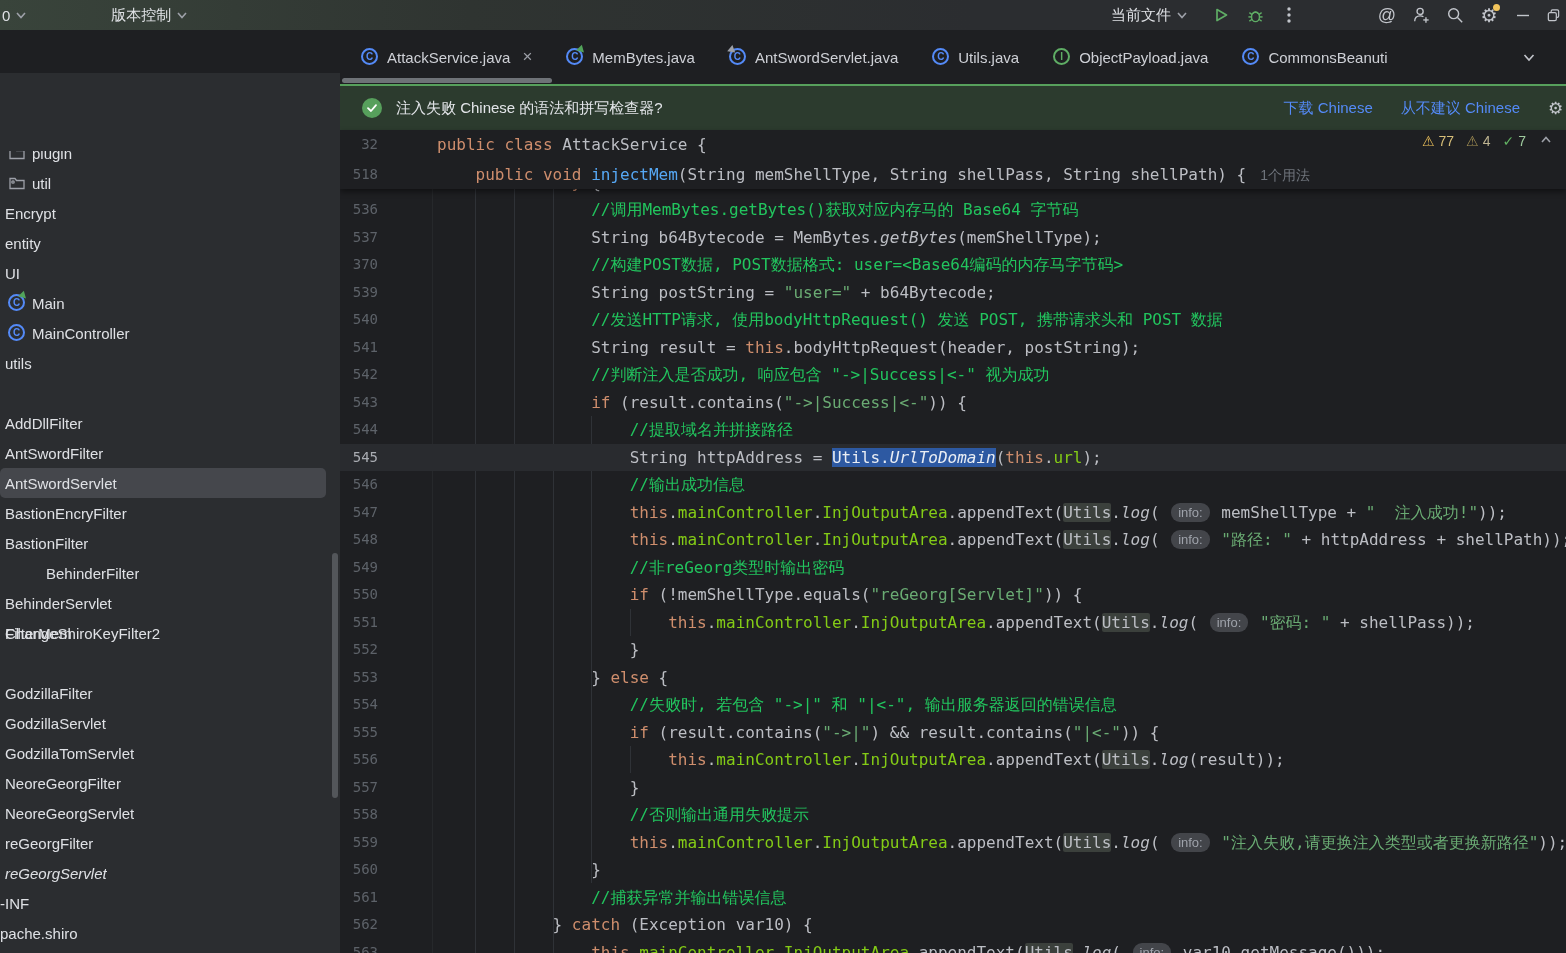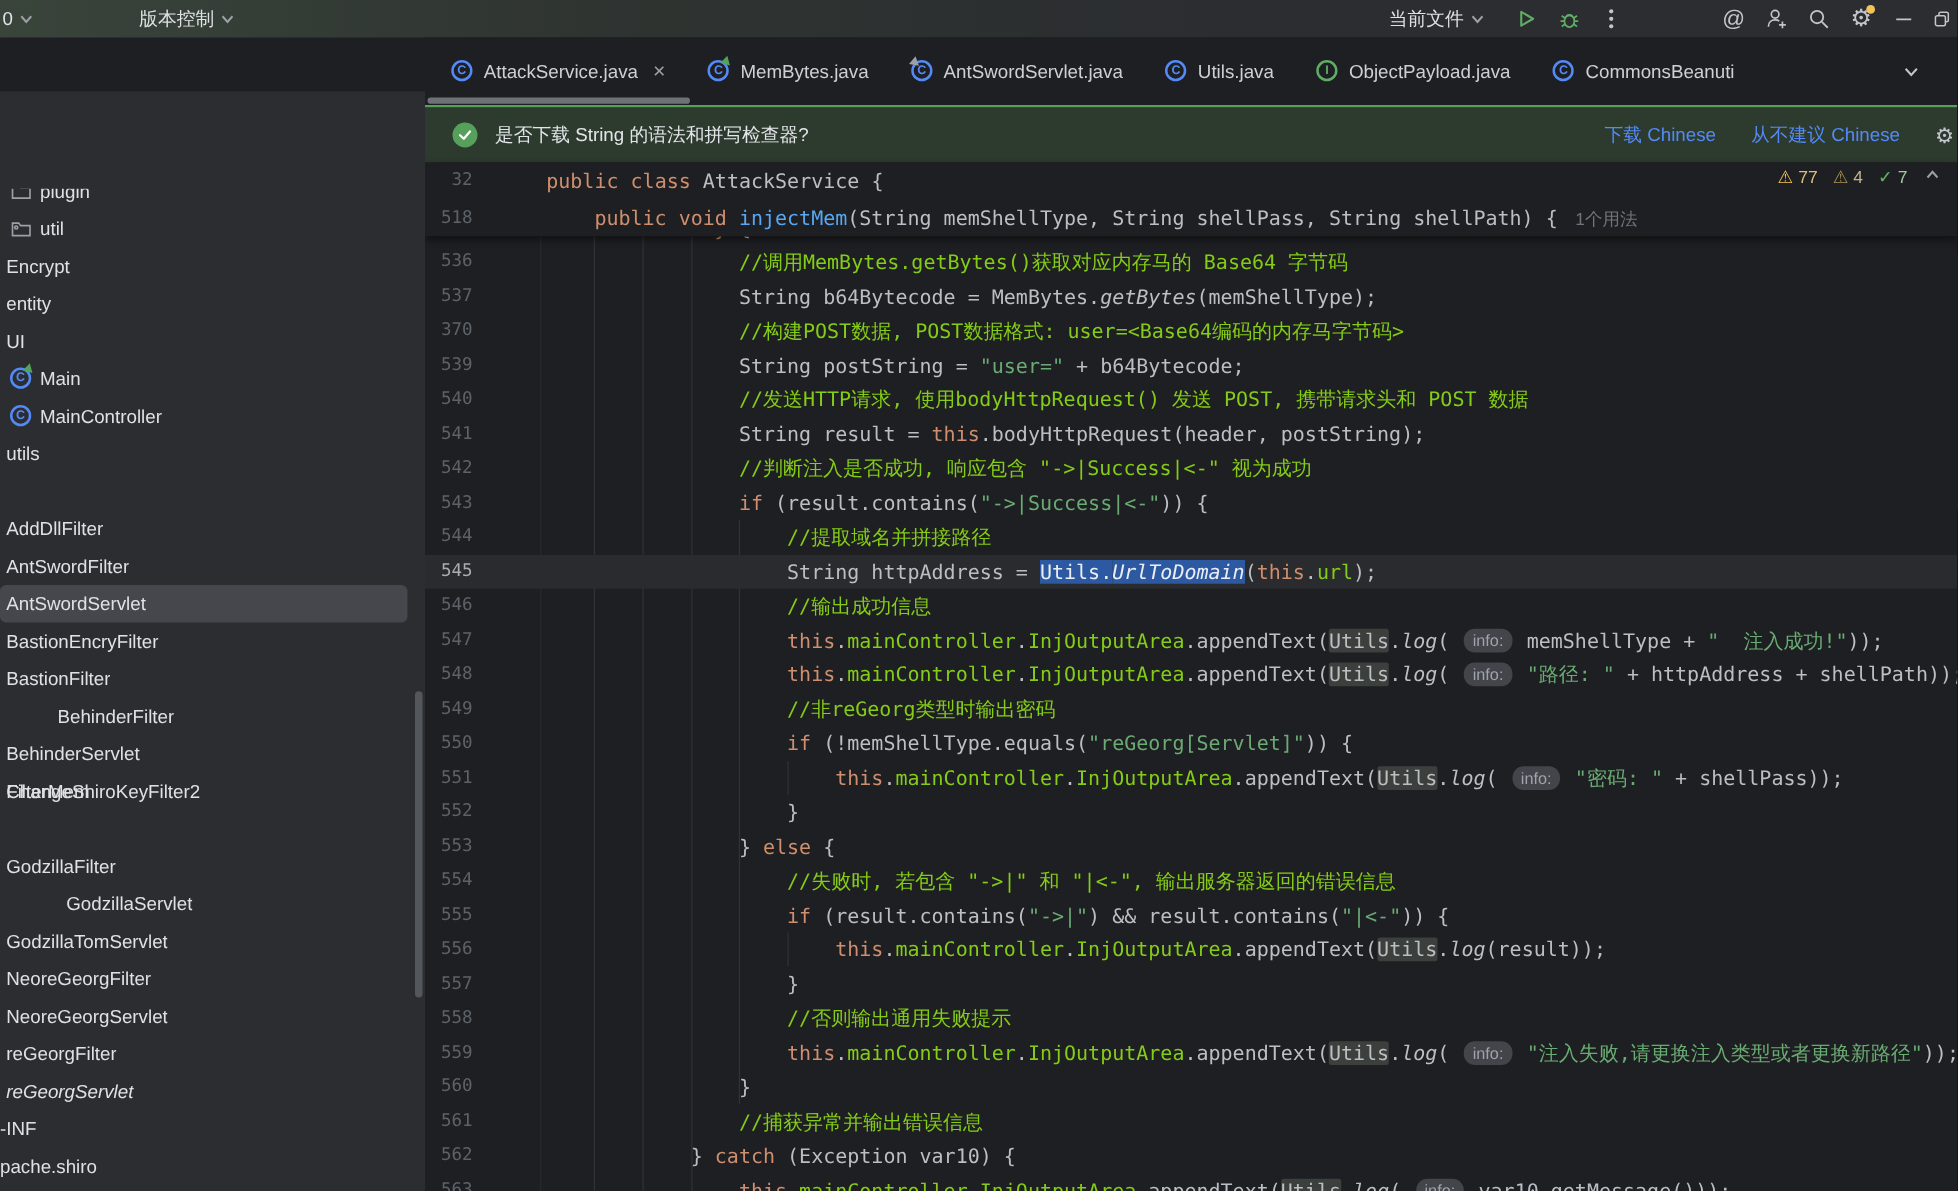--- a/index.html
+++ b/index.html
@@ -54,21 +54,21 @@
   .srow{position:relative;height:29.5px;}
   #code{position:absolute;left:0;top:159px;width:1226px;height:764px;}
   .crow{position:relative;height:27.5px;}
   .crow.cur{background:#292b2f;}
   .lnum{position:absolute;left:0;top:0;width:38px;text-align:right;color:#5d6269;font-size:14px;line-height:27.5px;}
   .srow .lnum{line-height:29.5px;}
   .cur .lnum{color:#a9acb2;}
   .ctext{position:absolute;left:97px;top:0;white-space:pre;line-height:27.5px;color:#bcbec4;}
   .srow .ctext{line-height:29.5px;}
   .sliver{overflow:hidden;}
-  .sg-k{color:#cf8e6d}.sg-c{color:#84cc16}.sg-s{color:#6aab73}.sg-f{color:#84cc16}
+  .sg-k{color:#cf8e6d}.sg-c{color:#22c55e}.sg-s{color:#6aab73}.sg-f{color:#84cc16}
   .sg-p{color:#bcbec4}.sg-m{color:#bcbec4;font-style:italic}.sg-d{color:#56a8f5}
   .sg-u{color:#bcbec4;background:#3b403c;border-radius:2px}
   .sg-x{color:#eaeef4;background:#2d59a2}.sg-xm{color:#eaeef4;background:#2d59a2;font-style:italic}
   .sg-h{color:#6f747c;font-family:"Liberation Sans",sans-serif;font-size:14px;margin-left:14px;}
   .sg-i{display:inline-block;background:#43454a;color:#9fa3ab;border-radius:9px;padding:0 7px;margin:0 2px;
         font-family:"Liberation Sans",sans-serif;font-size:13px;line-height:19px;vertical-align:1px;}
   .iguide{position:absolute;width:1px;background:#2f3237;}
   #gutter-border{position:absolute;left:92px;top:159px;bottom:0;width:1px;background:#26282b;}
   
   #inspections{position:absolute;right:14px;top:3px;display:flex;align-items:center;gap:12px;
@@ -230,21 +230,21 @@
         </div>
         <div class="tree-row" style="top: 467px; right: 0px;">
           <span class="lbl" style="padding-left: 5px;">ChangeShiroKeyFilter2</span>
         </div>
         <div class="tree-row" style="top: 467px; right: 0px; text-align: center;">
           <span class="lbl" style="padding-left: 5px;">FilterMem</span>
         </div>
         <div class="tree-row" style="top: 527px; right: 0px;">
           <span class="lbl" style="padding-left: 5px;">GodzillaFilter</span>
         </div>
-        <div class="tree-row" style="top: 557px; right: 0px; padding-left: 48px;">
+        <div class="tree-row" style="top: 557px; right: 0px;">
           <span class="lbl" style="padding-left: 5px;">GodzillaServlet</span>
         </div>
         <div class="tree-row" style="top: 587px; right: 0px;">
           <span class="lbl" style="padding-left: 5px;">GodzillaTomServlet</span>
         </div>
         <div class="tree-row" style="top: 617px; right: 0px;">
           <span class="lbl" style="padding-left: 5px;">NeoreGeorgFilter</span>
         </div>
         <div class="tree-row" style="top: 647px; right: 0px;">
           <span class="lbl" style="padding-left: 5px;">NeoreGeorgServlet</span>
@@ -319,21 +319,21 @@
       <div id="tab-dots">⋮</div>
     </div>
 
     <div id="banner-line"></div>
     <div id="banner">
       <span class="bcheck">
         <svg width="12" height="12" viewBox="0 0 12 12">
             <polyline points="2,6.2 5,9 10,3.2" fill="none" stroke="#ffffff" stroke-width="1.8" stroke-linecap="round" stroke-linejoin="round"></polyline>
           </svg>
       </span>
-      <span class="msg">是否下载 String 的语法和拼写检查器?</span>
+      <span class="msg">注入失败 Chinese 的语法和拼写检查器?</span>
       <span class="spacer"></span>
       <span class="blink">下载 Chinese</span>
       <span class="blink">从不建议 Chinese</span>
       <span id="banner-gear">⚙</span>
     </div>
 
     <div id="sticky" class="codefont">
       <div id="inspections">
         <span class="insp warn1">
             <span>⚠</span>

